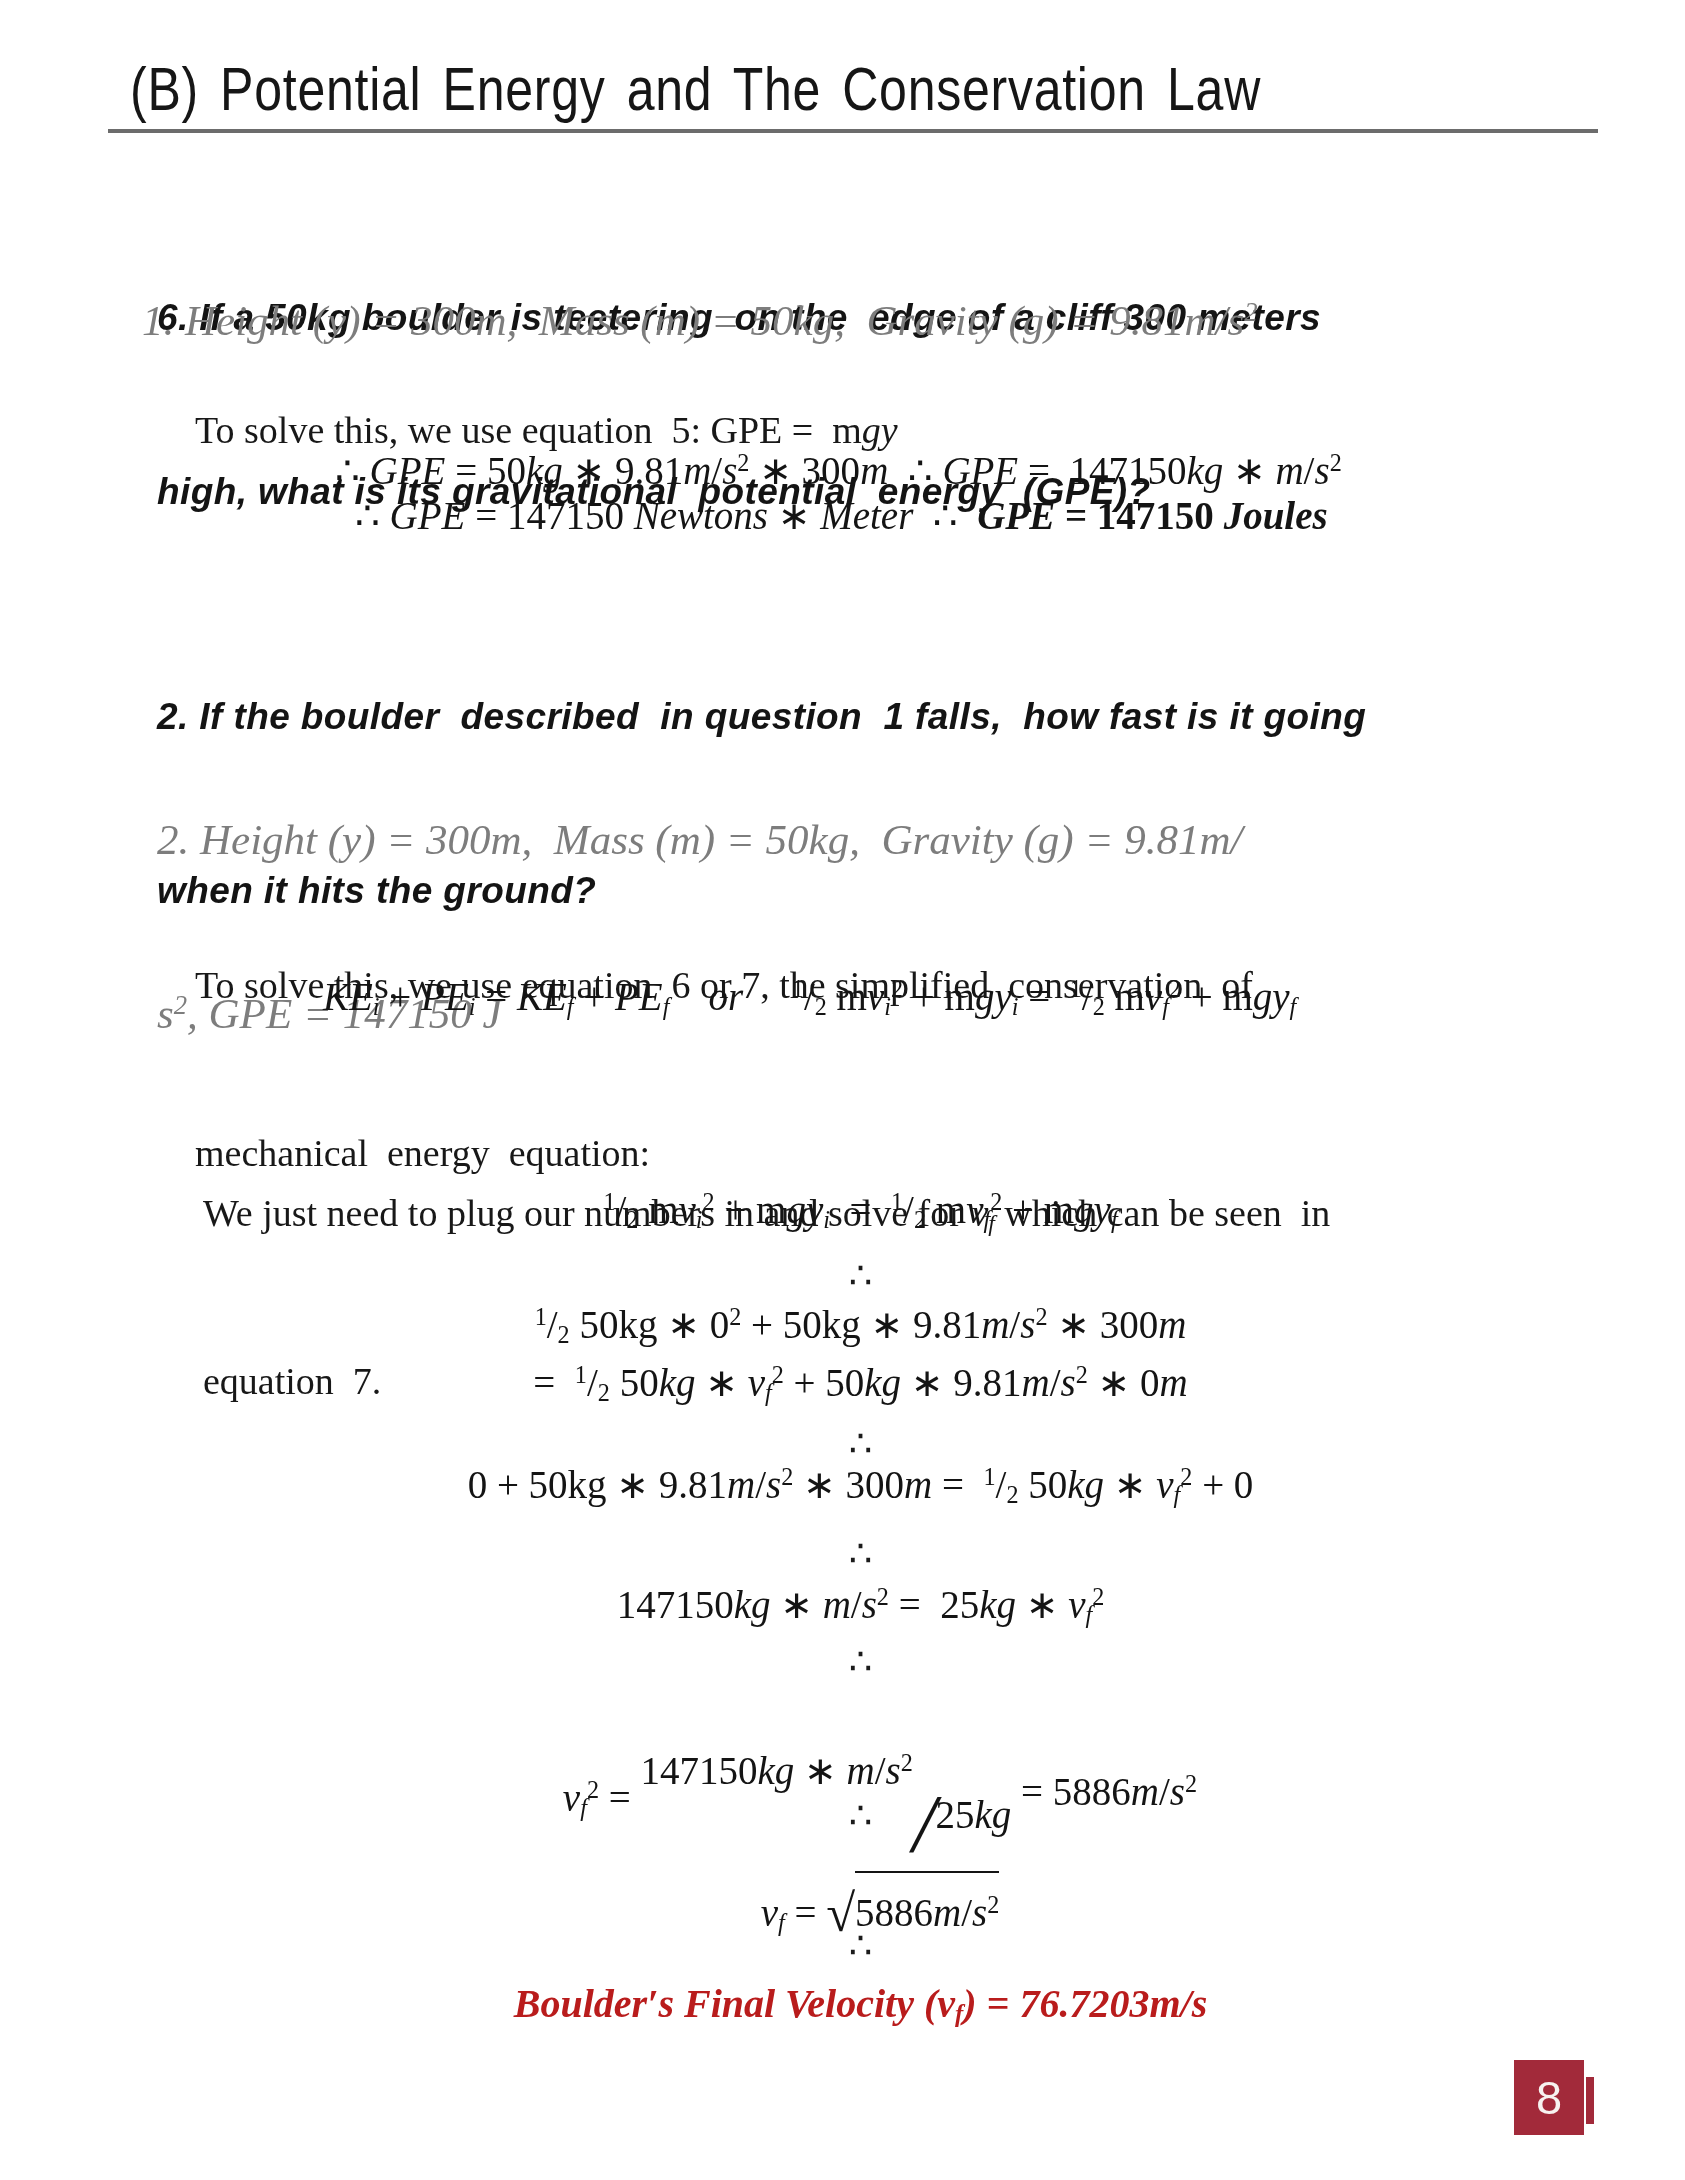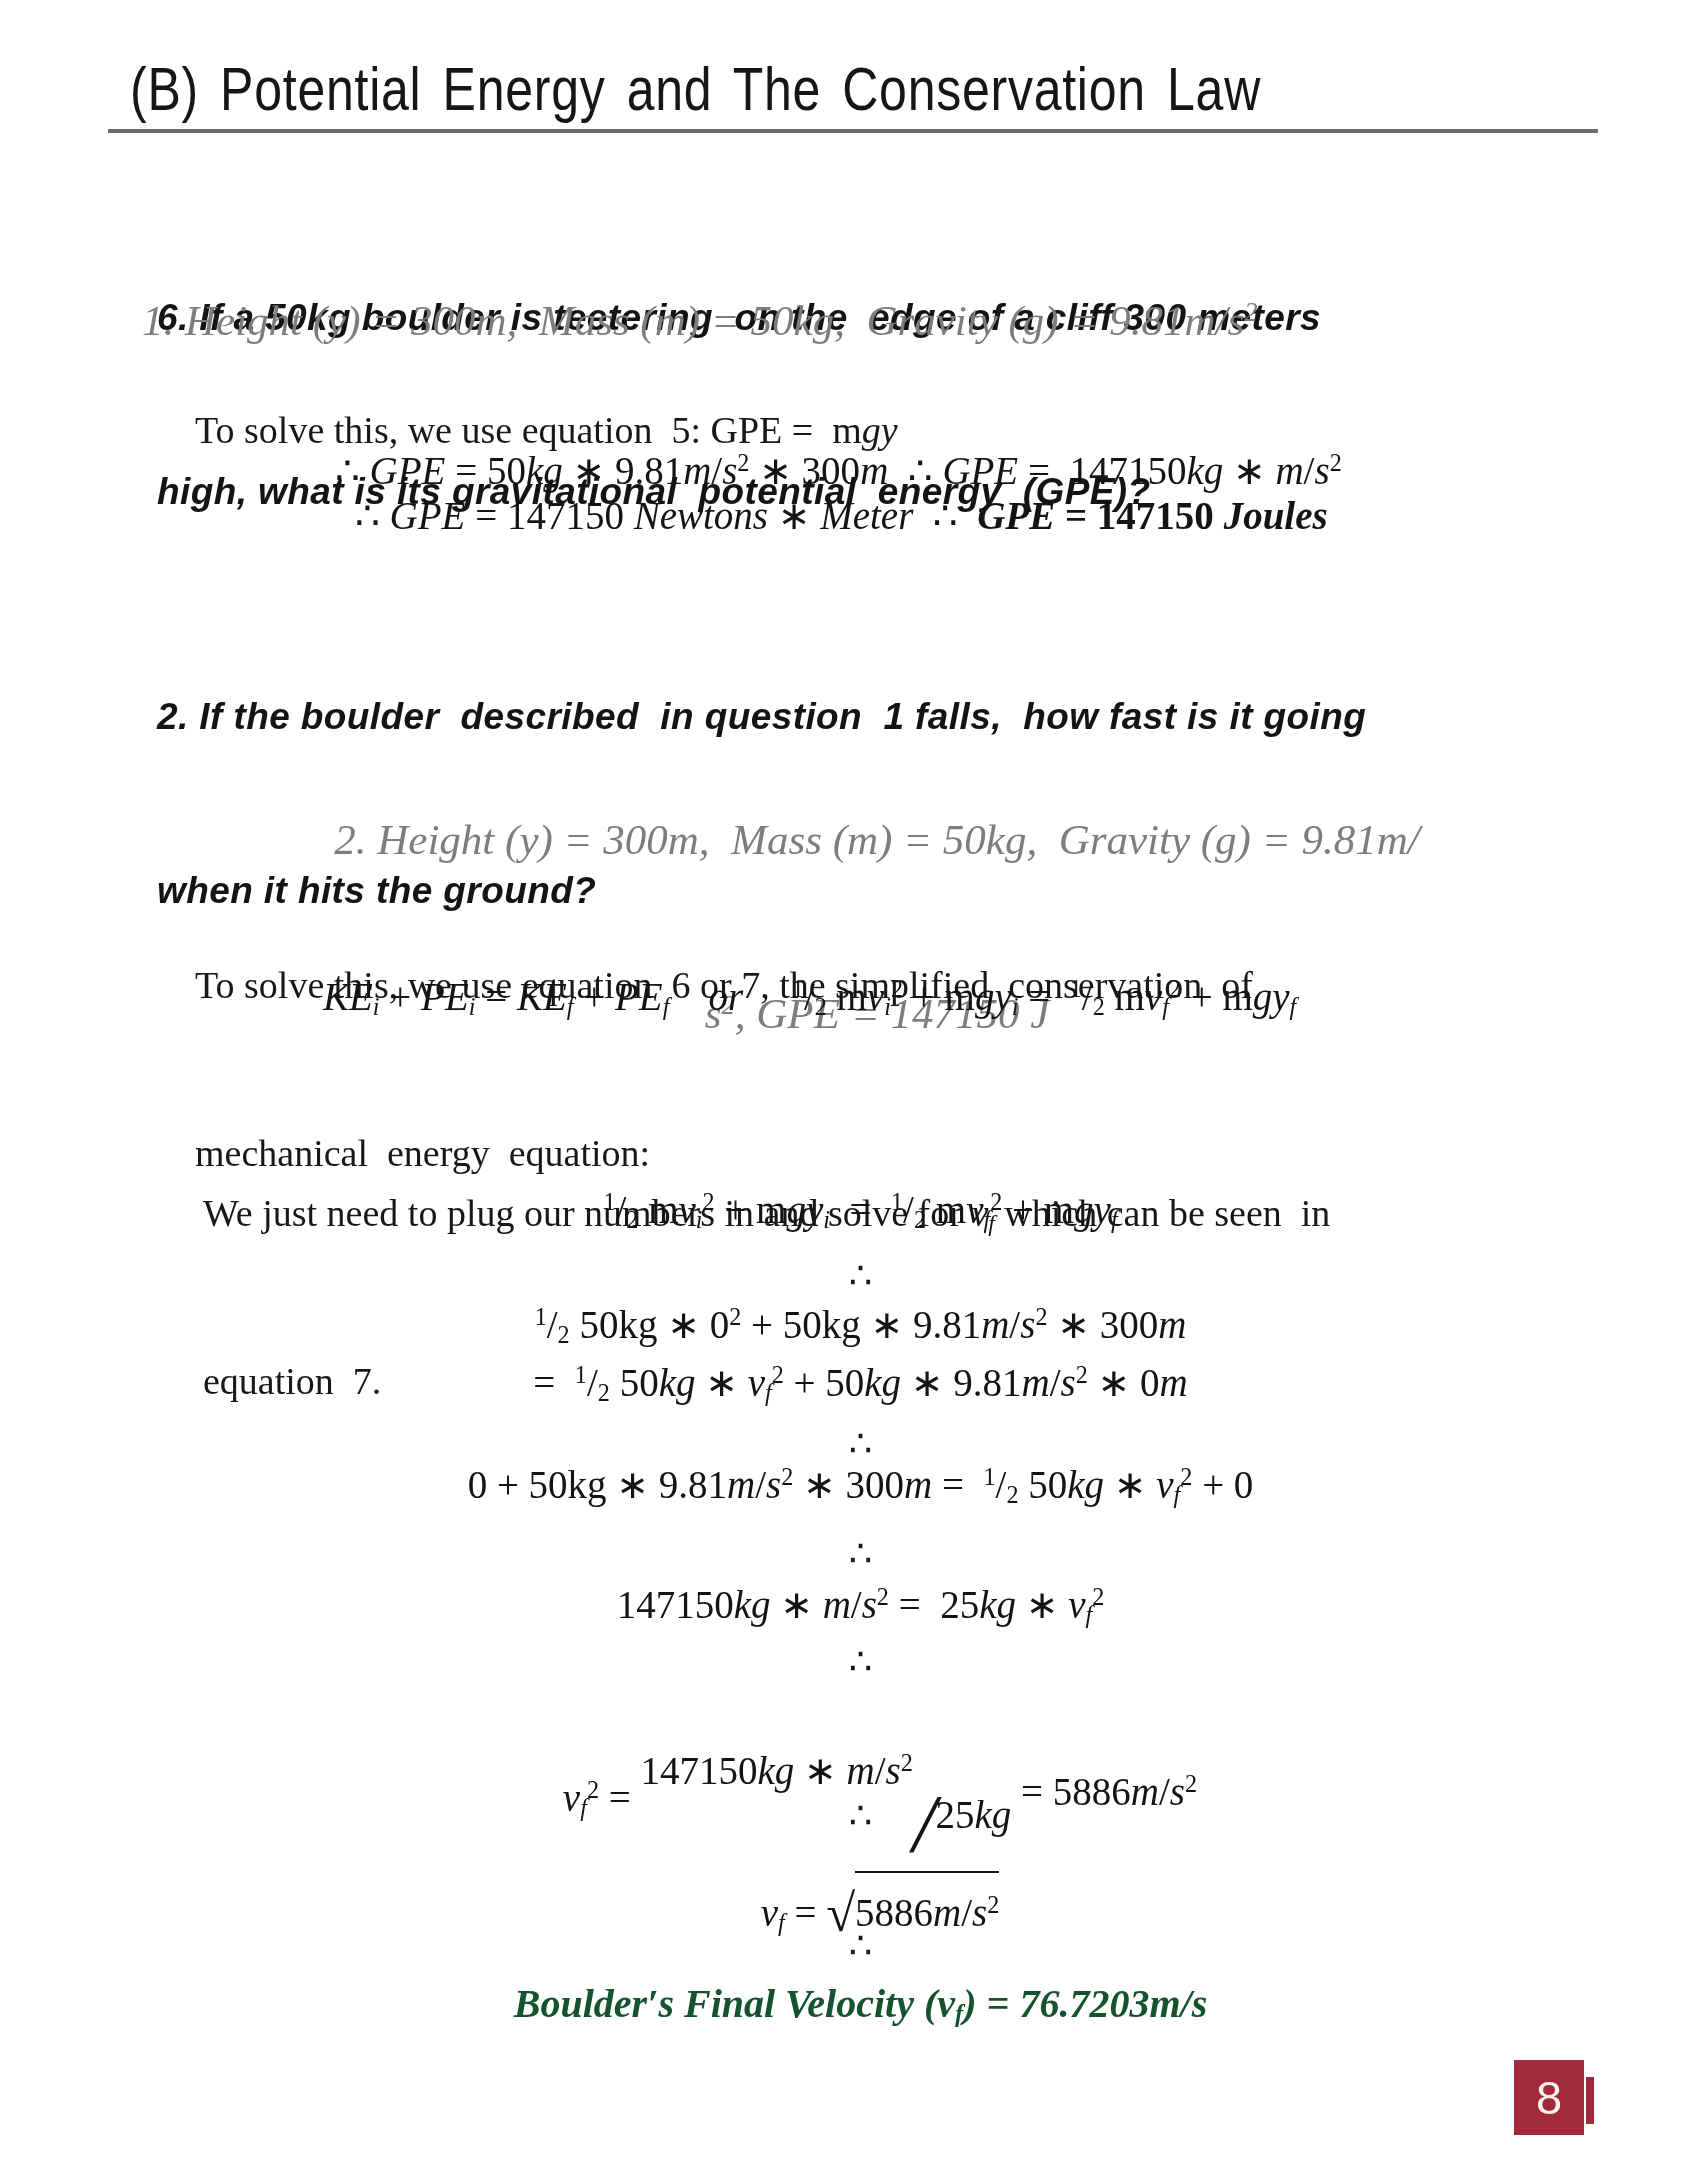--- a/index.html
+++ b/index.html
@@ -18,36 +18,36 @@
   .rule { background: var(--rule); }
   .q {
     font-family: "Liberation Sans", sans-serif; font-weight: 700; font-style: italic;
     font-size: 37px; line-height: 58px; color: #141414; letter-spacing: 0.4px;
   }
   .q span { display: block; }
   .given {
     font-family: "Liberation Serif", serif; font-style: italic;
     font-size: 43px; line-height: 58px; color: var(--muted);
   }
-  .given span { display: block; text-align: center; }
+  .given span { display: block; }
   .body-text { font-size: 38px; line-height: 56px; color: #181818; }
   .body-text span { display: block; }
   .math { font-size: 39px; color: #141414; }
   .center { left: 132px; width: 1457px; text-align: center; }
   sup { font-size: 62%; vertical-align: 0.52em; line-height: 0; }
   sub { font-size: 62%; vertical-align: -0.22em; line-height: 0; }
   .therefore { font-size: 37px; }
   .skew-num { vertical-align: 0.68em; }
   .skew-den { vertical-align: -0.46em; }
   .skew-slash { font-size: 2.1em; vertical-align: -0.5em; line-height: 0; font-style: italic; }
   .skew-rhs { vertical-align: 0.14em; }
   .radical { font-size: 1.35em; vertical-align: -0.1em; line-height: 0; }
   .radicand { border-top: 2.6px solid #141414; padding-top: 18px; }
   .final-answer {
-    font-weight: 700; font-style: italic; font-size: 40px; color: #14532d;
+    font-weight: 700; font-style: italic; font-size: 40px; color: #b91c1c;
   }
   .badge {
     background: var(--accent); color: #f7f2f0; display: flex;
     align-items: center; justify-content: center;
     font-family: "Liberation Sans", sans-serif; font-size: 47px; font-weight: 400;
   }
   .badge-tab { background: var(--accent); }
 </style>
 </head>
 <body>

